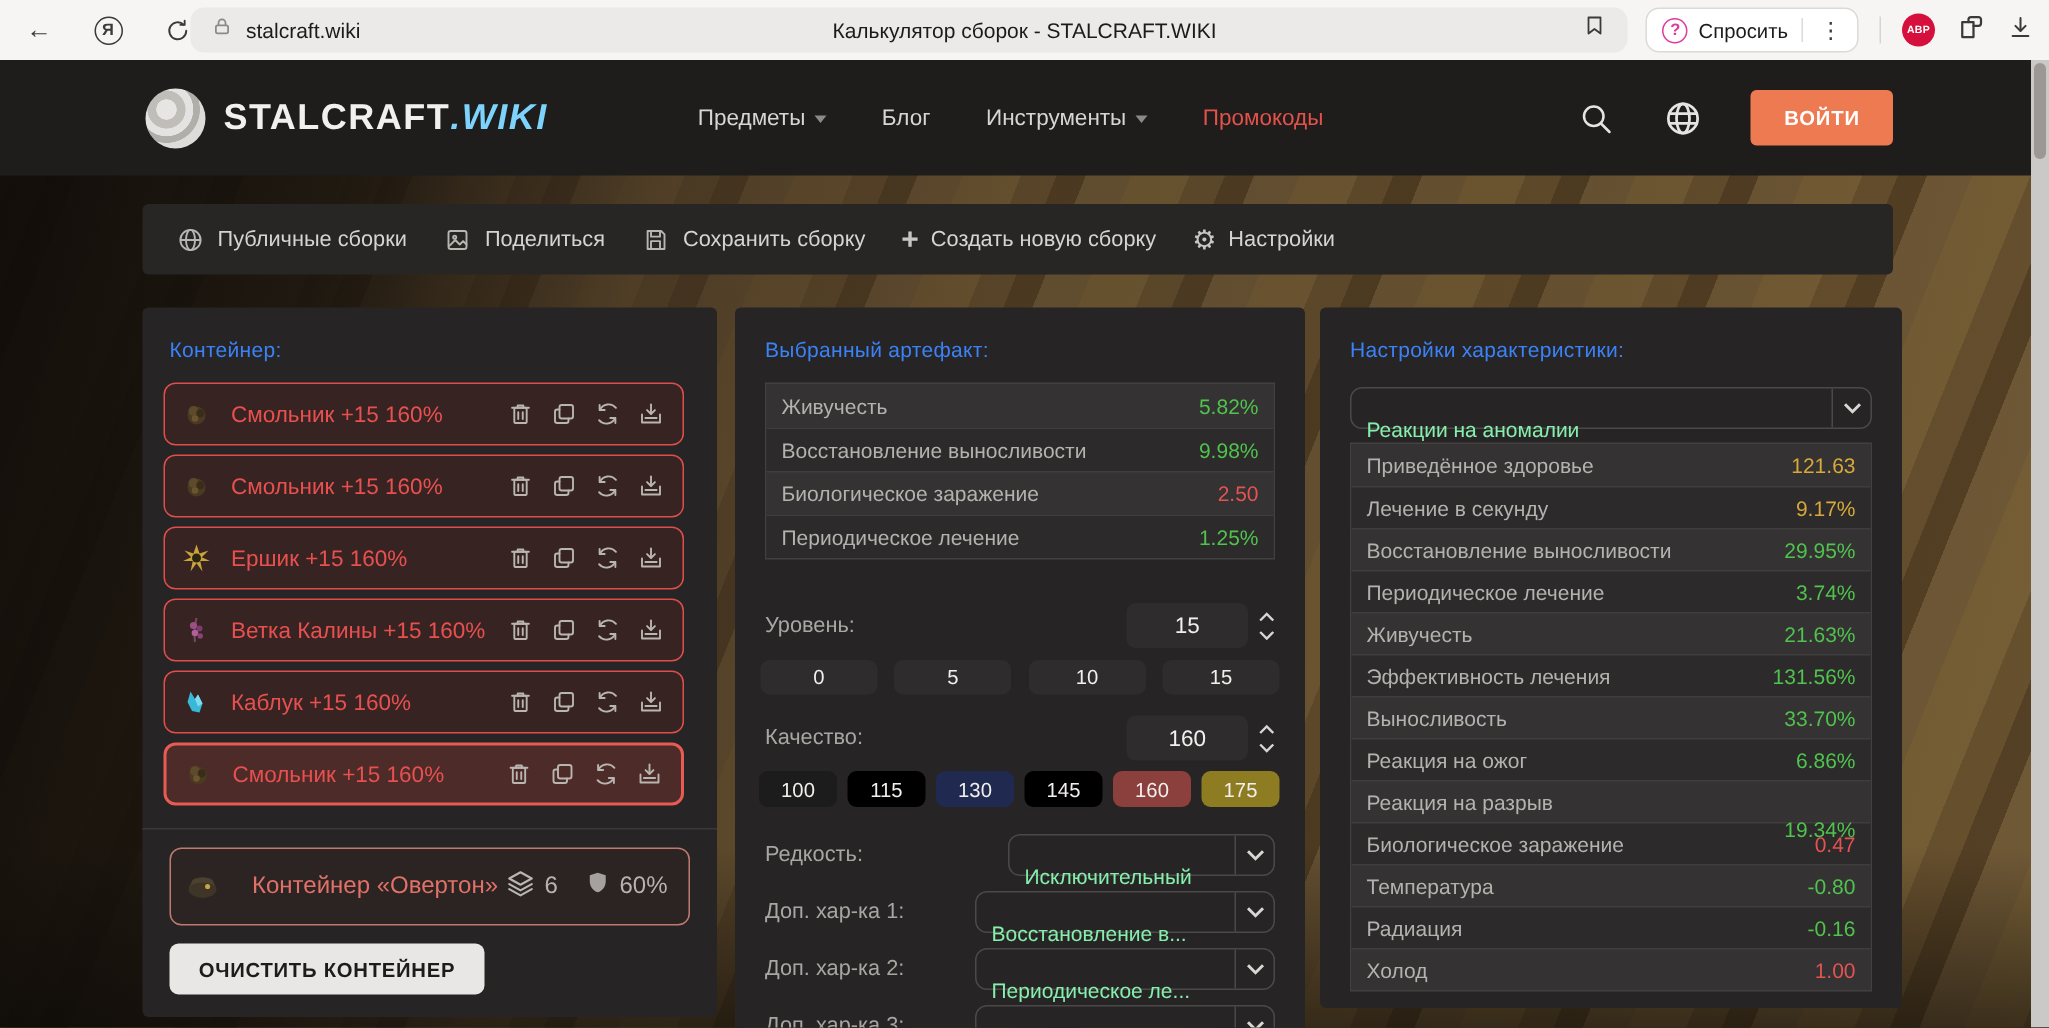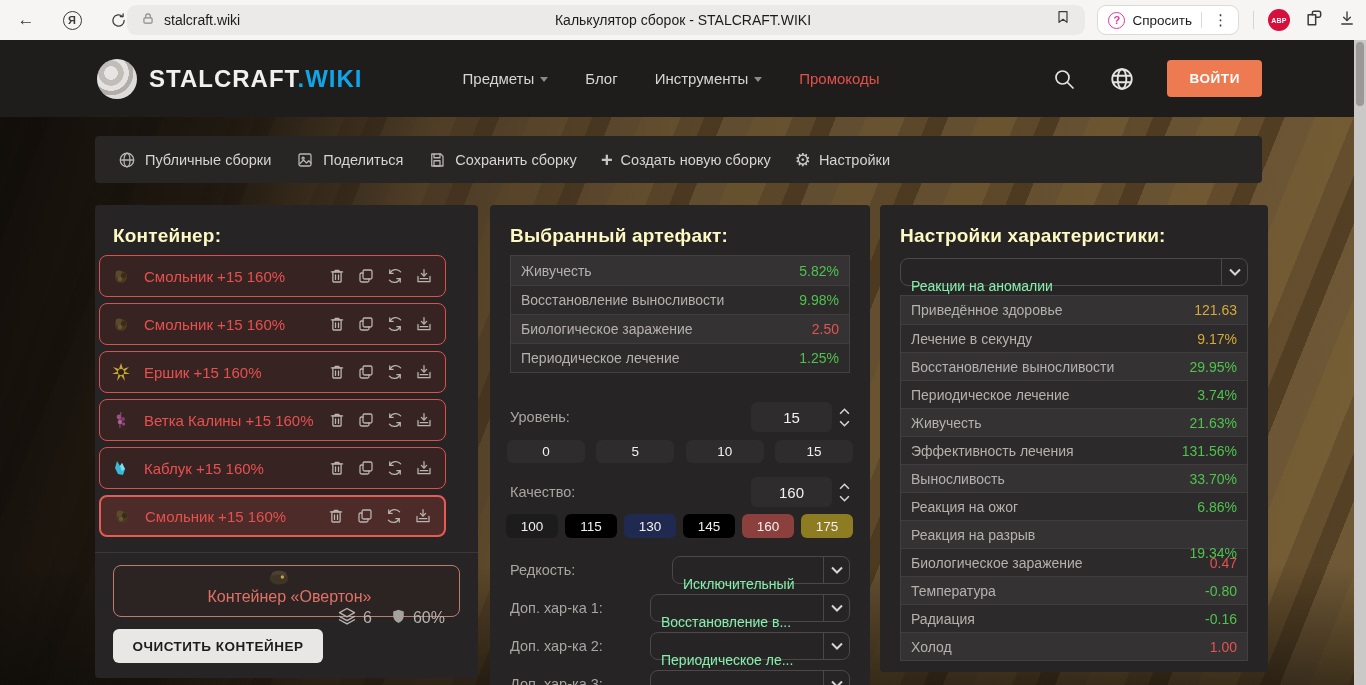--- a/index.html
+++ b/index.html
@@ -36,52 +36,52 @@
   
   .scrollbar { position:absolute; right:0; top:40px; width:12px; height:645px; background:#cbc9c7; z-index:7; }
   .scroll-thumb { position:absolute; top:2px; left:2px; width:8px; height:64px; border-radius:4px; background:#9b9896; }
 
   
   .site-header { position:absolute; left:0; top:40px; width:1366px; height:77px; background:#1e1d1c; display:flex; align-items:center; z-index:2; }
   .logo { display:flex; align-items:center; gap:12px; margin-left:97px; cursor:pointer; }
   .logo-globe { width:40px; height:40px; border-radius:50%;
       background:radial-gradient(circle at 35% 35%, #f2f0ee 0 18%, #c9c6c2 19% 34%, #efedeb 35% 48%, #b9b6b2 49% 60%, #e8e6e4 61% 78%, #8f8c88 79% 100%); opacity:0.95; }
   .logo-text { font-size:24px; font-weight:bold; letter-spacing:1px; color:#f2f0ee; }
-  .logo-text .accent { color:#0ea5e9; }
+  .logo-text .accent { color:#7dd3fc;font-style:italic; }
   .main-nav { display:flex; align-items:center; gap:37px; margin-left:100px; }
   .nav-item { font-size:15px; color:#d8d5d2; display:flex; align-items:center; gap:6px; cursor:pointer; }
   .nav-item.accent { color:#e2514a; }
   .nav-caret { width:0; height:0; border-left:4.5px solid transparent; border-right:4.5px solid transparent; border-top:5px solid #8c8986; margin-top:2px; }
   .header-right { display:flex; align-items:center; margin-left:auto; margin-right:104px; gap:32px; }
   .hdr-icon { width:26px; height:26px; display:flex; align-items:center; justify-content:center; cursor:pointer; }
   .login-btn { background:#ee7a52; color:#fff; font-size:13.5px; font-weight:bold; letter-spacing:0.6px; border:none; border-radius:4px; padding:11px 22px; cursor:pointer; }
 
   
   .toolbar { position:absolute; left:95px; top:136px; width:1167px; height:47px; background:#272625; border-radius:4px; display:flex; align-items:center; gap:24px; padding-left:22px; z-index:2; }
   .tb-item { display:flex; align-items:center; gap:8px; color:#d6d3d0; font-size:14.5px; cursor:pointer; }
   .tb-icon { display:flex; align-items:center; justify-content:center; width:20px; height:20px; color:#c9c6c2; }
   .gear-glyph { font-size:18px; line-height:1; color:#c9c6c2; }
   .plus-glyph { font-size:20px; line-height:1; color:#c9c6c2; font-weight:bold; }
 
   
   .panel { position:absolute; background:#262424; border-radius:4px; z-index:2; }
-  .panel-title { font-size:19px; color:#fef9c3; font-weight:700; letter-spacing:0.2px; }
+  .panel-title { font-size:14px; color:#3b82f6; font-weight:400; letter-spacing:0.2px; }
 
   
   .panel-container { left:95px; top:205px; width:383px; height:473px; }
   .panel-container .panel-title { position:absolute; left:18px; top:20px; }
-  .item-list { position:absolute; left:4px; top:50px; width:347px; }
+  .item-list { position:absolute; left:14px; top:50px; width:347px; }
   .cont-item { height:42px; border:1.5px solid #dd4f4c; border-radius:8px; background:#372422; margin-bottom:6px; display:flex; align-items:center; padding:0 12px 0 10px; cursor:pointer; }
   .cont-item.selected { background:#4c2b28; border-width:2px; border-color:#e85b55; }
   .art-ico { width:22px; height:22px; margin-right:12px; display:flex; align-items:center; justify-content:center; }
   .cont-name { font-size:15px; color:#e85050; white-space:nowrap; }
   .row-actions { margin-left:auto; display:flex; align-items:center; gap:10px; }
   .act-icon { width:19px; height:19px; display:flex; align-items:center; justify-content:center; cursor:pointer; }
   .panel-divider { position:absolute; left:0; top:347px; width:383px; border-top:1px solid #3b3938; }
-  .overton-row { position:absolute; left:18px; top:360px; width:347px; height:52px; border:1px solid #bf7a6f; border-radius:8px; background:#2c2422; display:flex; align-items:center; padding:0 14px 0 10px; cursor:pointer;flex-direction:column; }
+  .overton-row { position:absolute; left:18px; top:360px; width:347px; height:52px; border:1px solid #bf7a6f; border-radius:8px; background:#2c2422; display:flex; align-items:center; padding:0 14px 0 10px; cursor:pointer; }
   .overton-name { font-size:16px; color:#e07168; margin-left:10px; white-space:nowrap; }
   .overton-stats { margin-left:auto; display:flex; align-items:center; gap:6px; color:#b7b3af; font-size:16px; }
   .clear-btn { position:absolute; left:18px; top:424px; width:210px; height:34px; background:#e9e7e5; color:#1d1c1b; font-size:13.5px; font-weight:bold; letter-spacing:0.5px; border:none; border-radius:6px; cursor:pointer; font-family:"Liberation Sans", sans-serif; }
 
   
   .panel-artifact { left:490px; top:205px; width:380px; height:560px; }
   .panel-artifact .panel-title { position:absolute; left:20px; top:20px; }
   .stats-table { position:absolute; border:1px solid #434140; }
   .stats-table .srow { display:flex; align-items:center; justify-content:space-between; padding:0 10px; border-top:1px solid #3f3d3d; }
   .stats-table .srow:first-child { border-top:none; }

